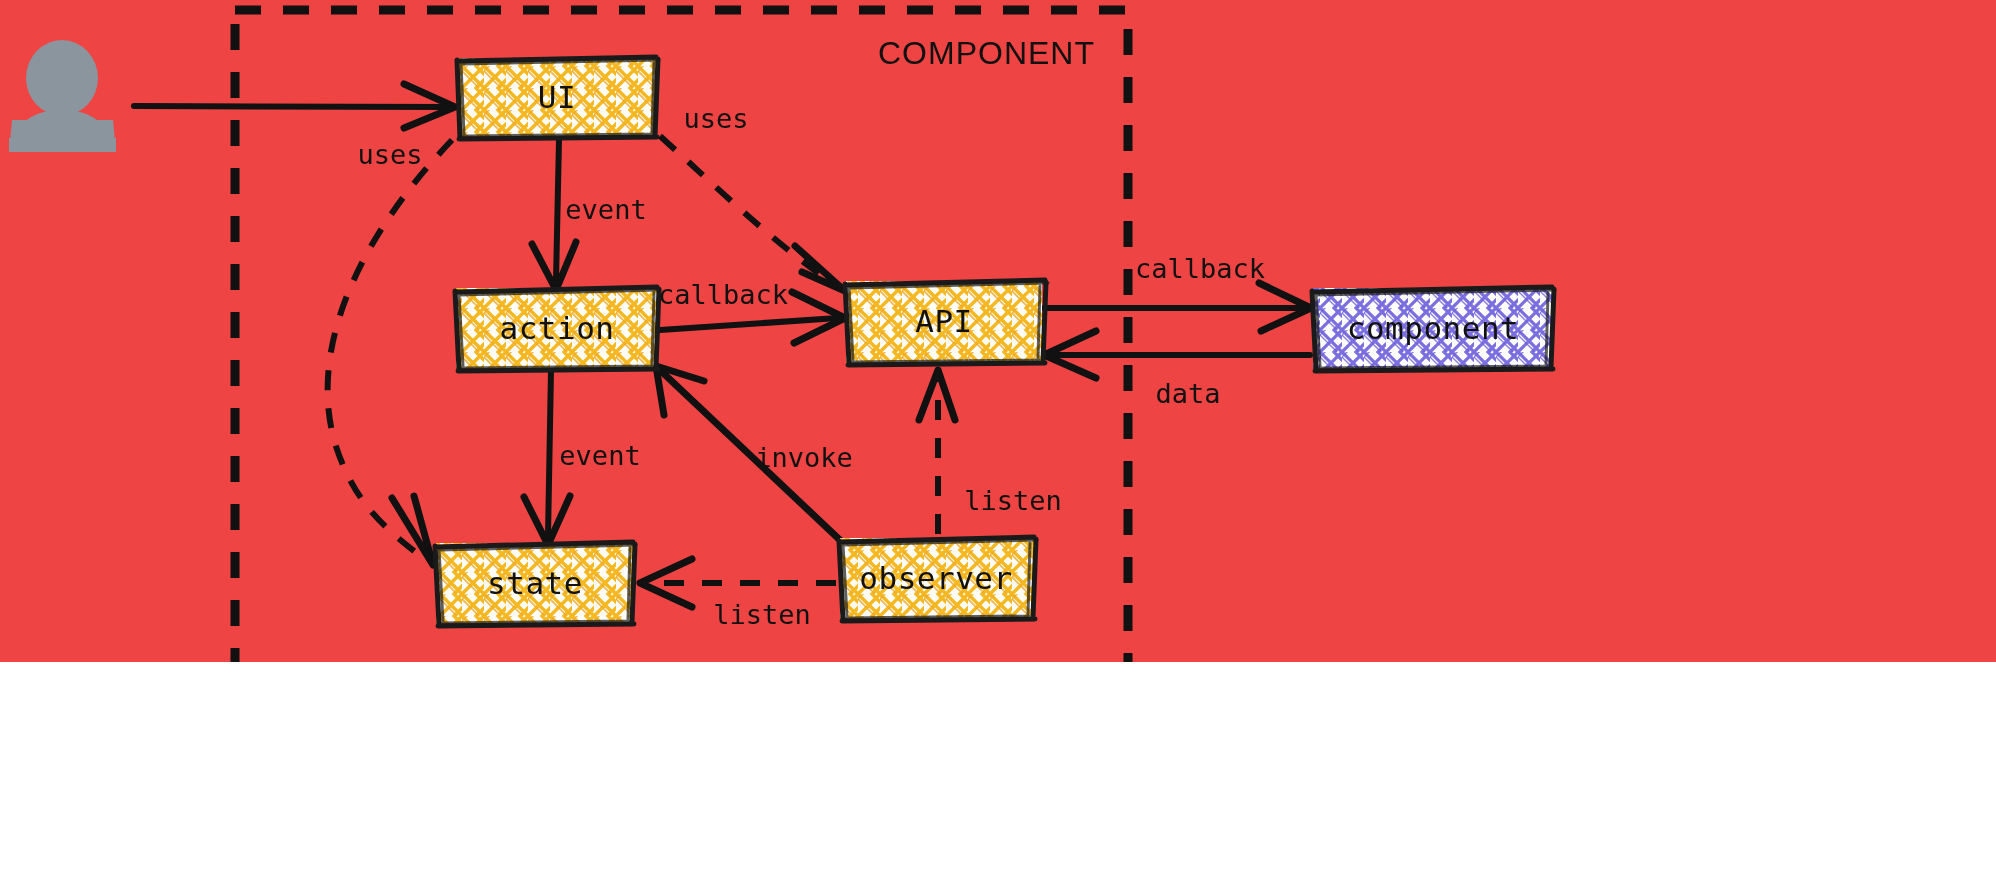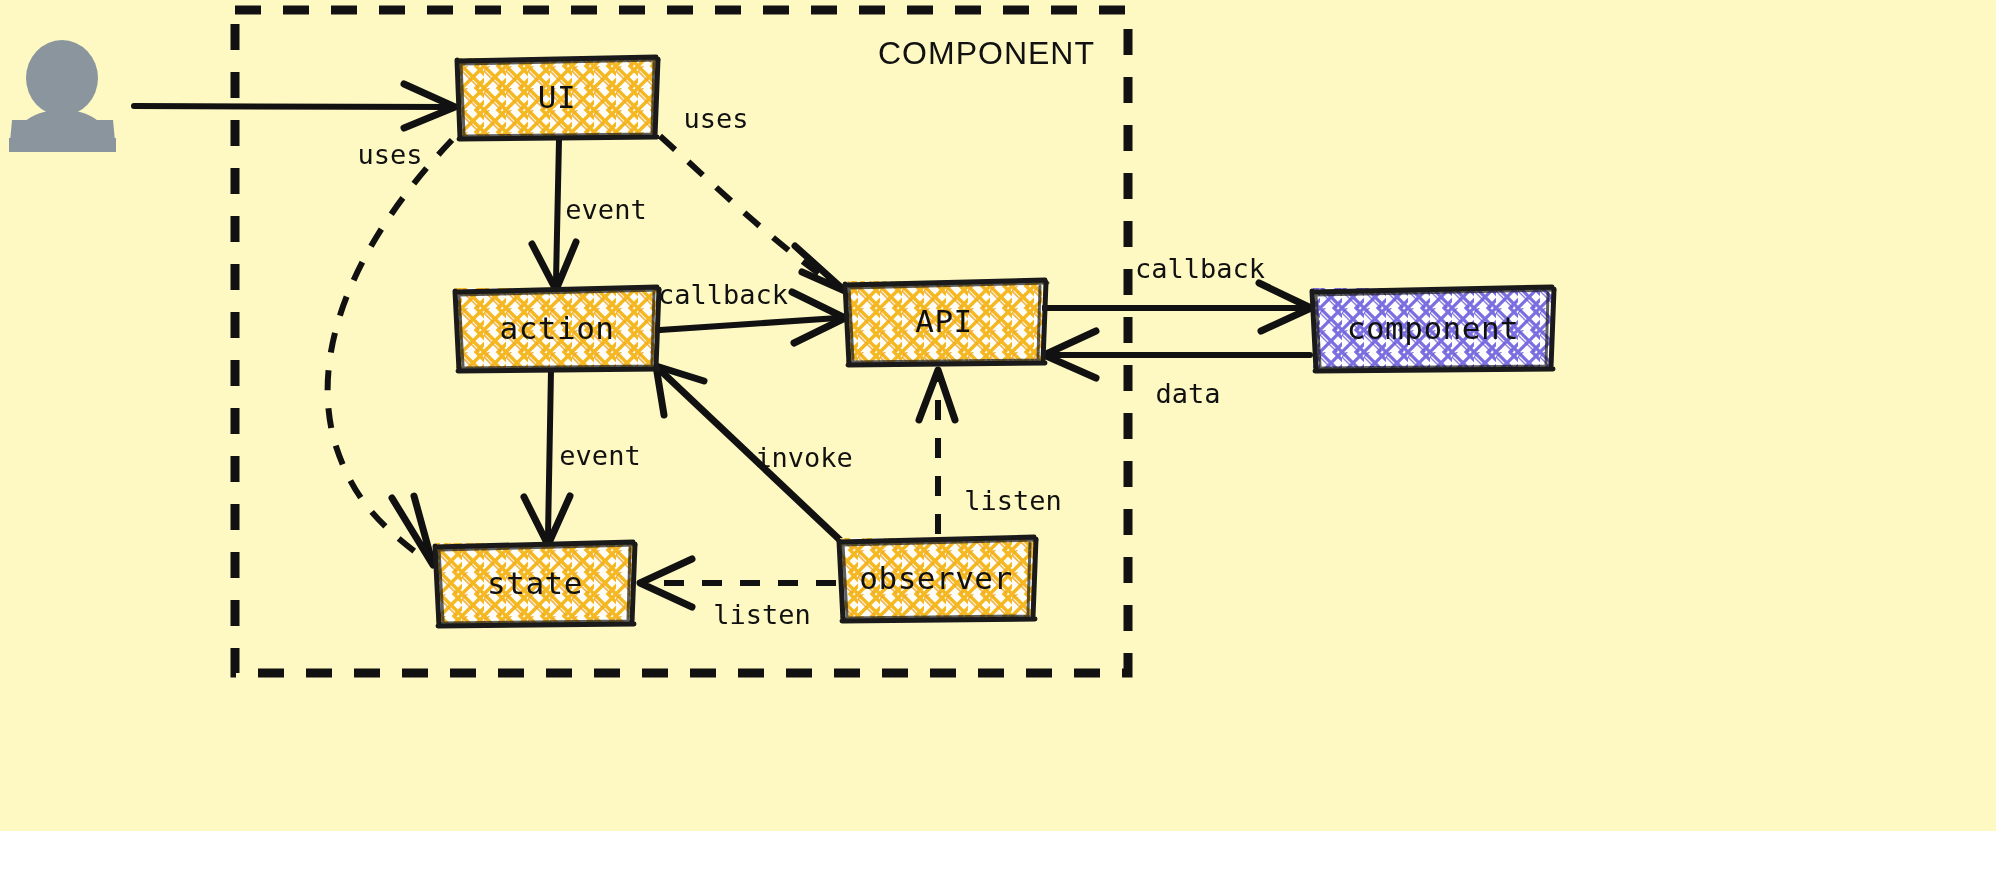--- a/index.html
+++ b/index.html
@@ -6,22 +6,22 @@
     margin: 0;
     padding: 0;
     background: #ffffff;
   }
   body {
     font-family: "DejaVu Sans Mono", monospace;
   }
   #canvas {
     position: relative;
     width: 1996px;
-    height: 831px;
-    background: #fef9c3;
+    height: 662px;
+    background: #ef4444;
     overflow: hidden;
   }
   svg#diagram {
     position: absolute;
     left: 0;
     top: 0;
     width: 1996px;
     height: 885px;
   }
   .node-label {

